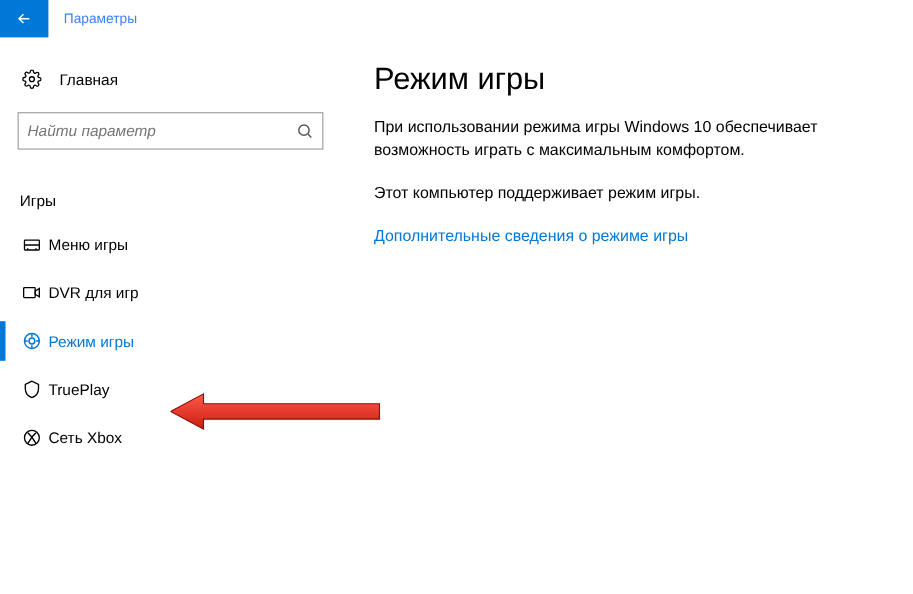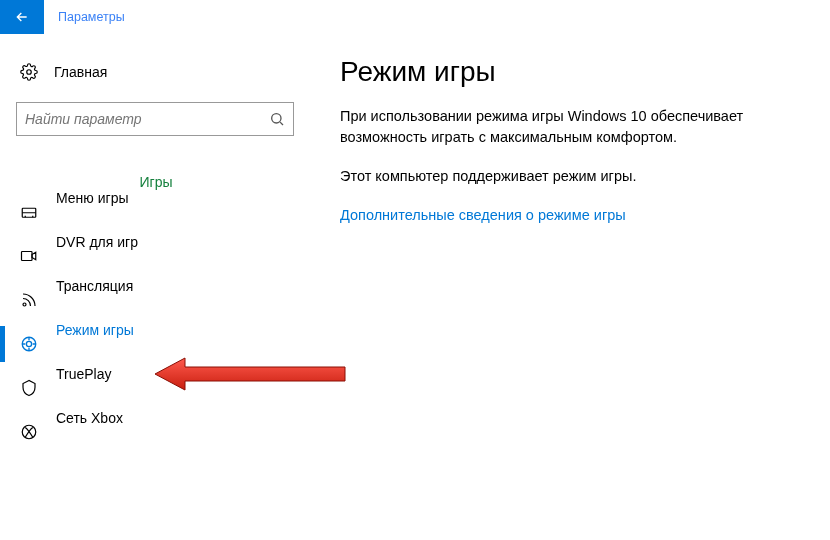--- a/index.html
+++ b/index.html
@@ -71,30 +71,30 @@
     font-size: 14px;
     font-style: italic;
     color: #666;
     background: transparent;
   }
   .search-box .search-icon {
     width: 16px; height: 16px;
     color: #555;
   }
   .category-header {
-    color: #15803d;
+    color: #000000;
     font-size: 14px;
-    margin-bottom: 0;
+    margin-bottom: 10px;
     padding-left: 2px;
-    text-align: center;
   }
   .nav-item {
     display: flex;
+    align-items: center;
     height: 44px;
-    gap: 18px;
+    gap: 6px;
     padding-left: 4px;
     cursor: pointer;
     position: relative;
     margin-left: -16px;
     padding-left: 20px;
     margin-right: -16px;
   }
   .nav-item .icon {
     width: 18px;
     display:flex; align-items:center; justify-content:center;
@@ -187,29 +187,20 @@
     <div class="nav-item">
       <span class="icon">
         <svg width="18" height="18" viewBox="0 0 24 24" fill="none" stroke="#000" stroke-width="1.6">
             <rect x="2" y="6" width="14" height="12" rx="1"></rect>
             <path d="m16 10 5-3v10l-5-3z"></path>
           </svg>
       </span>
       <span>DVR для игр</span>
     </div>
 
-    <div class="nav-item">
-      <span class="icon">
-        <svg width="18" height="18" viewBox="0 0 24 24" fill="none" stroke="#000" stroke-width="1.6">
-            <circle cx="6" cy="18" r="2"></circle>
-            <path d="M4 10a10 10 0 0 1 10 10M4 4a16 16 0 0 1 16 16"></path>
-          </svg>
-      </span>
-      <span>Трансляция</span>
-    </div>
 
     <div class="nav-item active">
       <span class="icon">
         <svg width="18" height="18" viewBox="0 0 24 24" fill="none" stroke="#0078d7" stroke-width="1.8">
             <circle cx="12" cy="12" r="9"></circle>
             <circle cx="12" cy="12" r="3.5"></circle>
             <path d="M12 3v4M12 17v4M3 12h4M17 12h4"></path>
           </svg>
       </span>
       <span>Режим игры</span>

